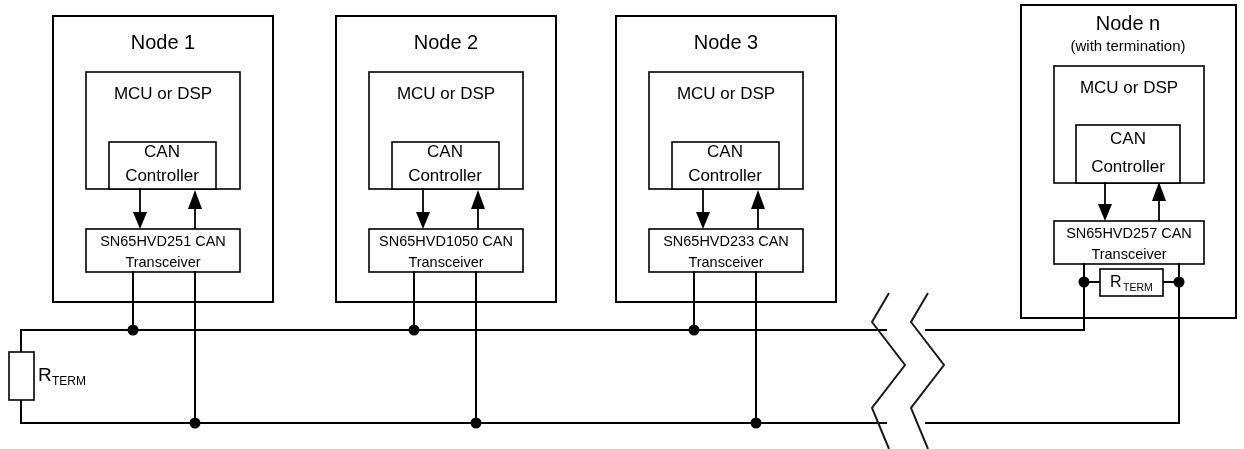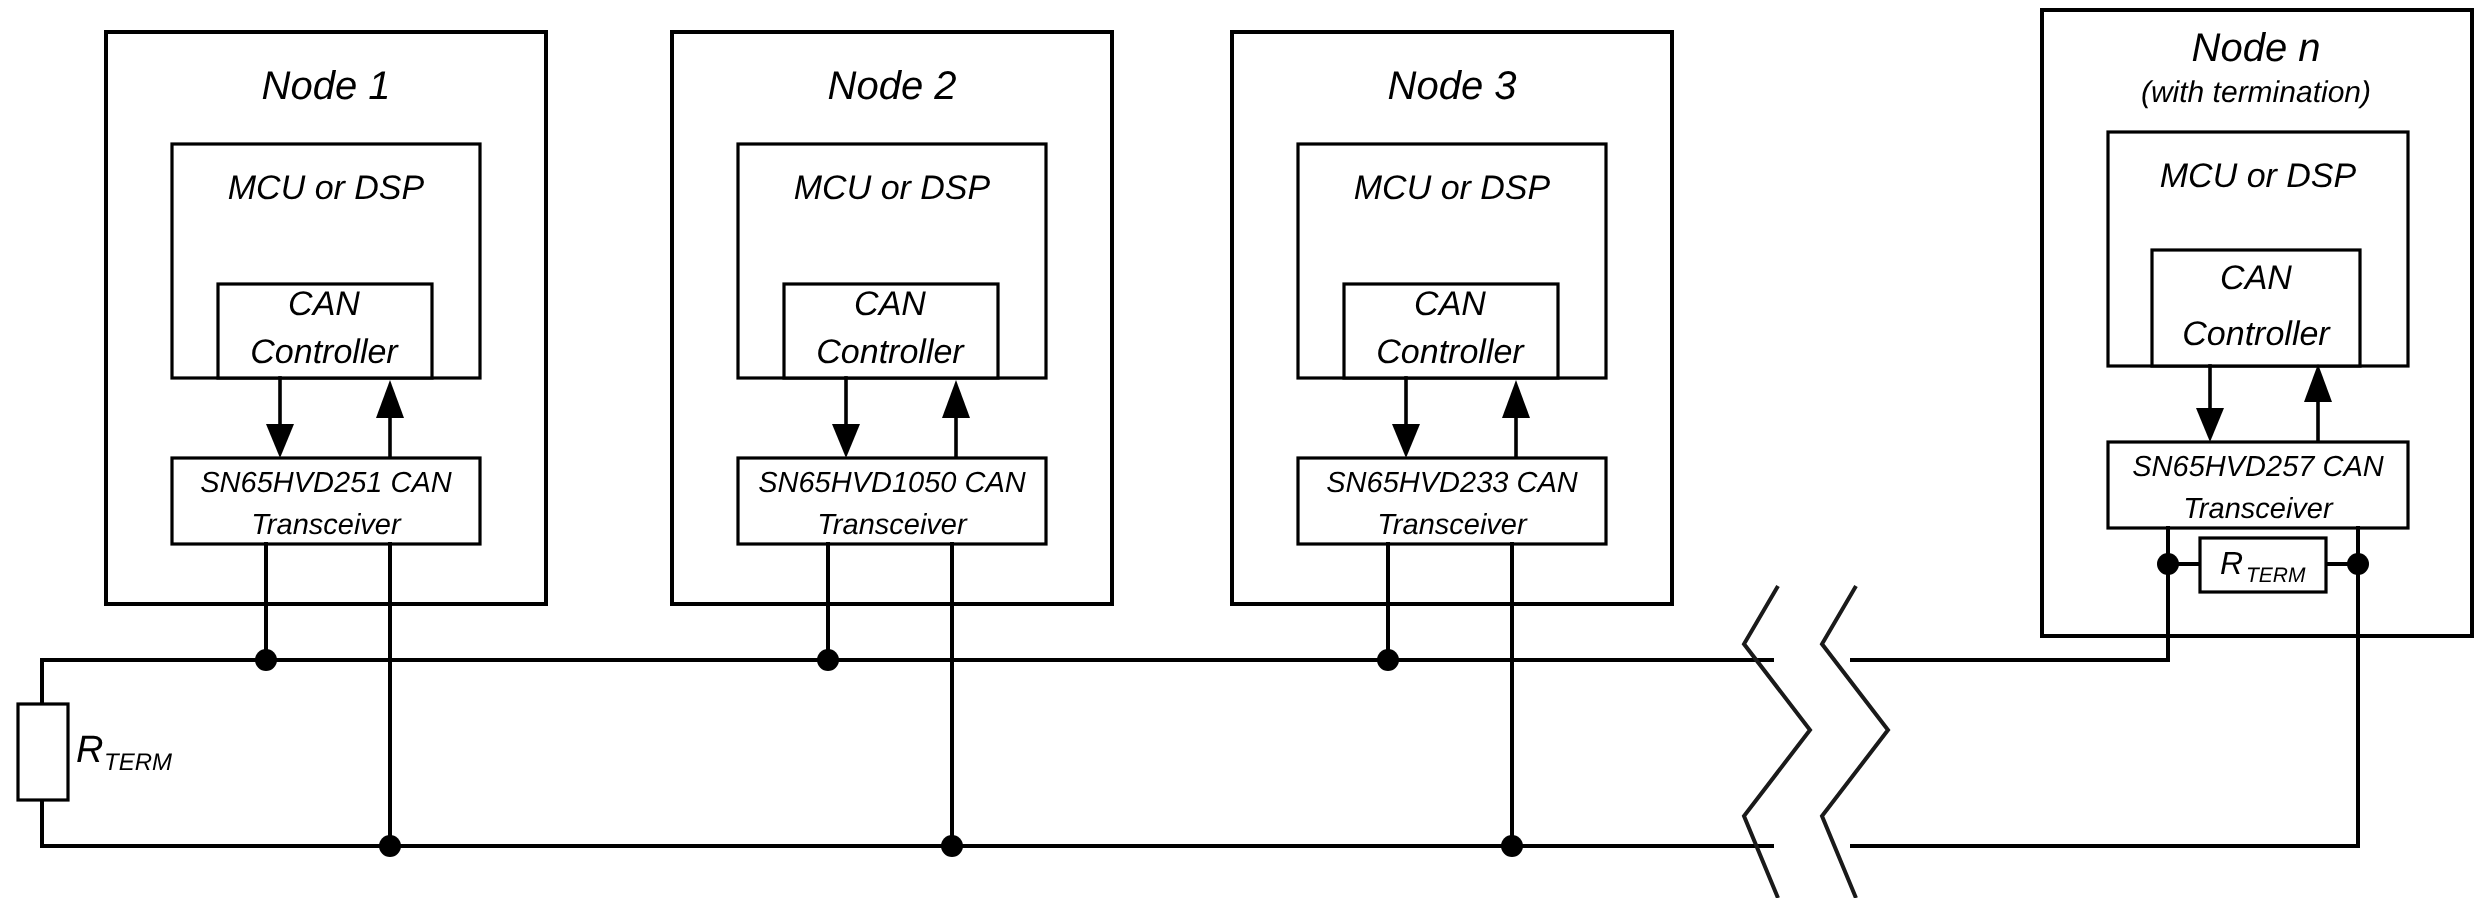--- a/index.html
+++ b/index.html
@@ -11,21 +11,20 @@
     width: 1244px;
     height: 449px;
     overflow: hidden;
     font-family: "Liberation Sans", sans-serif;
   }
   #diagram-root {
     position: relative;
     width: 1100px;
     height: 449px;
     background: #ffffff;
-    font-style: italic;
   }
   svg#can-diagram {
     display: block;
     width: 1244px;
     height: 449px;
   }
   .box {
     fill: #ffffff;
     stroke: #000000;
     stroke-width: 2;

